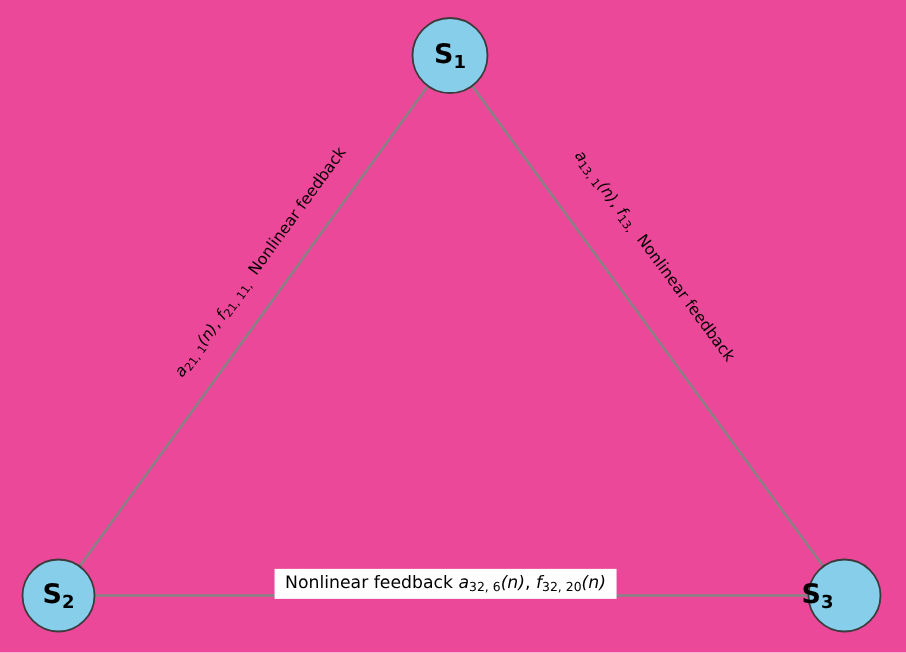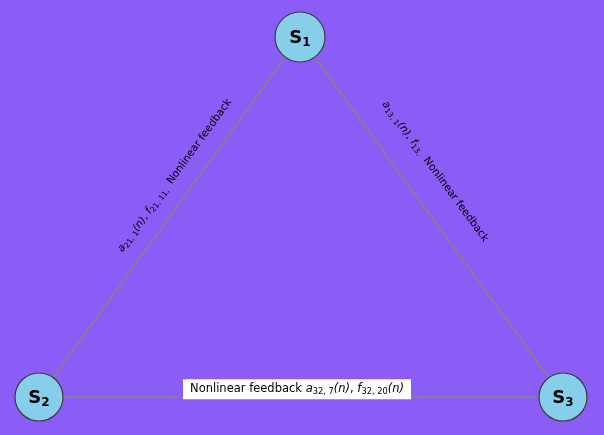--- a/index.html
+++ b/index.html
@@ -4,21 +4,21 @@
 <style>
   html, body {
     margin: 0;
     padding: 0;
     background: #ffffff;
   }
   .canvas {
     position: relative;
     width: 604px;
     height: 435px;
-    background: #8b5cf6;
+    background: #ec4899;
     overflow: hidden;
     font-family: "DejaVu Sans", "Liberation Sans", sans-serif;
     color: #000000;
   }
   .graph-svg {
     position: absolute;
     left: 0;
     top: 0;
   }
   .edge-line {
@@ -89,21 +89,21 @@
     <line class="edge-line" x1="39" y1="397" x2="563" y2="397" stroke="#848484"></line>
     <circle class="node-circle" cx="300" cy="37" r="25" fill="#87ceeb"></circle>
     <circle class="node-circle" cx="39" cy="397" r="24" fill="#87ceeb"></circle>
     <circle class="node-circle" cx="563" cy="397" r="24" fill="#87ceeb"></circle>
   </svg>
 
   <div class="node-label" style="left:300px; top:37px"><span>S</span><sub>1</sub></div>
 
   <div class="node-label" style="left:39px; top:397px"><span>S</span><sub>2</sub></div>
 
-  <div class="node-label" style="left:563px; top:397px"><span>S</span><sub>3</sub></div>
+  <div class="node-label" style="left:545px; top:397px"><span>S</span><sub>3</sub></div>
 
   <div class="edge-label edge-label-left"><span class="mvar">a</span><sub>21, 1</sub><span class="arg">(n)</span><span>, </span><span class="mvar">f</span><sub>21, 11,</sub><span>  Nonlinear feedback</span></div>
 
   <div class="edge-label edge-label-right"><span class="mvar">a</span><sub>13, 1</sub><span class="arg">(n)</span><span>, </span><span class="mvar">f</span><sub>13,</sub><span>  Nonlinear feedback</span></div>
 
-  <div class="edge-label edge-label-bottom"><span>Nonlinear feedback </span><span class="mvar">a</span><sub>32, 7</sub><span class="arg">(n)</span><span>, </span><span class="mvar">f</span><sub>32, 20</sub><span class="arg">(n)</span></div>
+  <div class="edge-label edge-label-bottom"><span>Nonlinear feedback </span><span class="mvar">a</span><sub>32, 6</sub><span class="arg">(n)</span><span>, </span><span class="mvar">f</span><sub>32, 20</sub><span class="arg">(n)</span></div>
 
 </div>
 
 </body></html>

